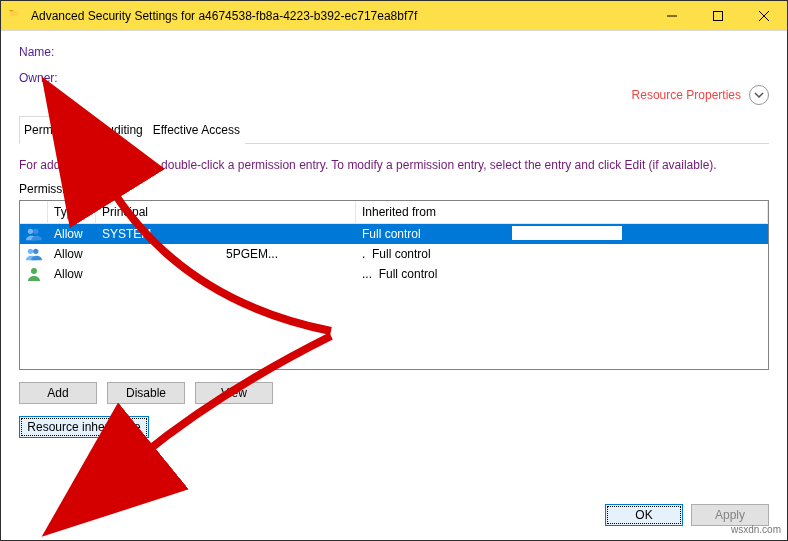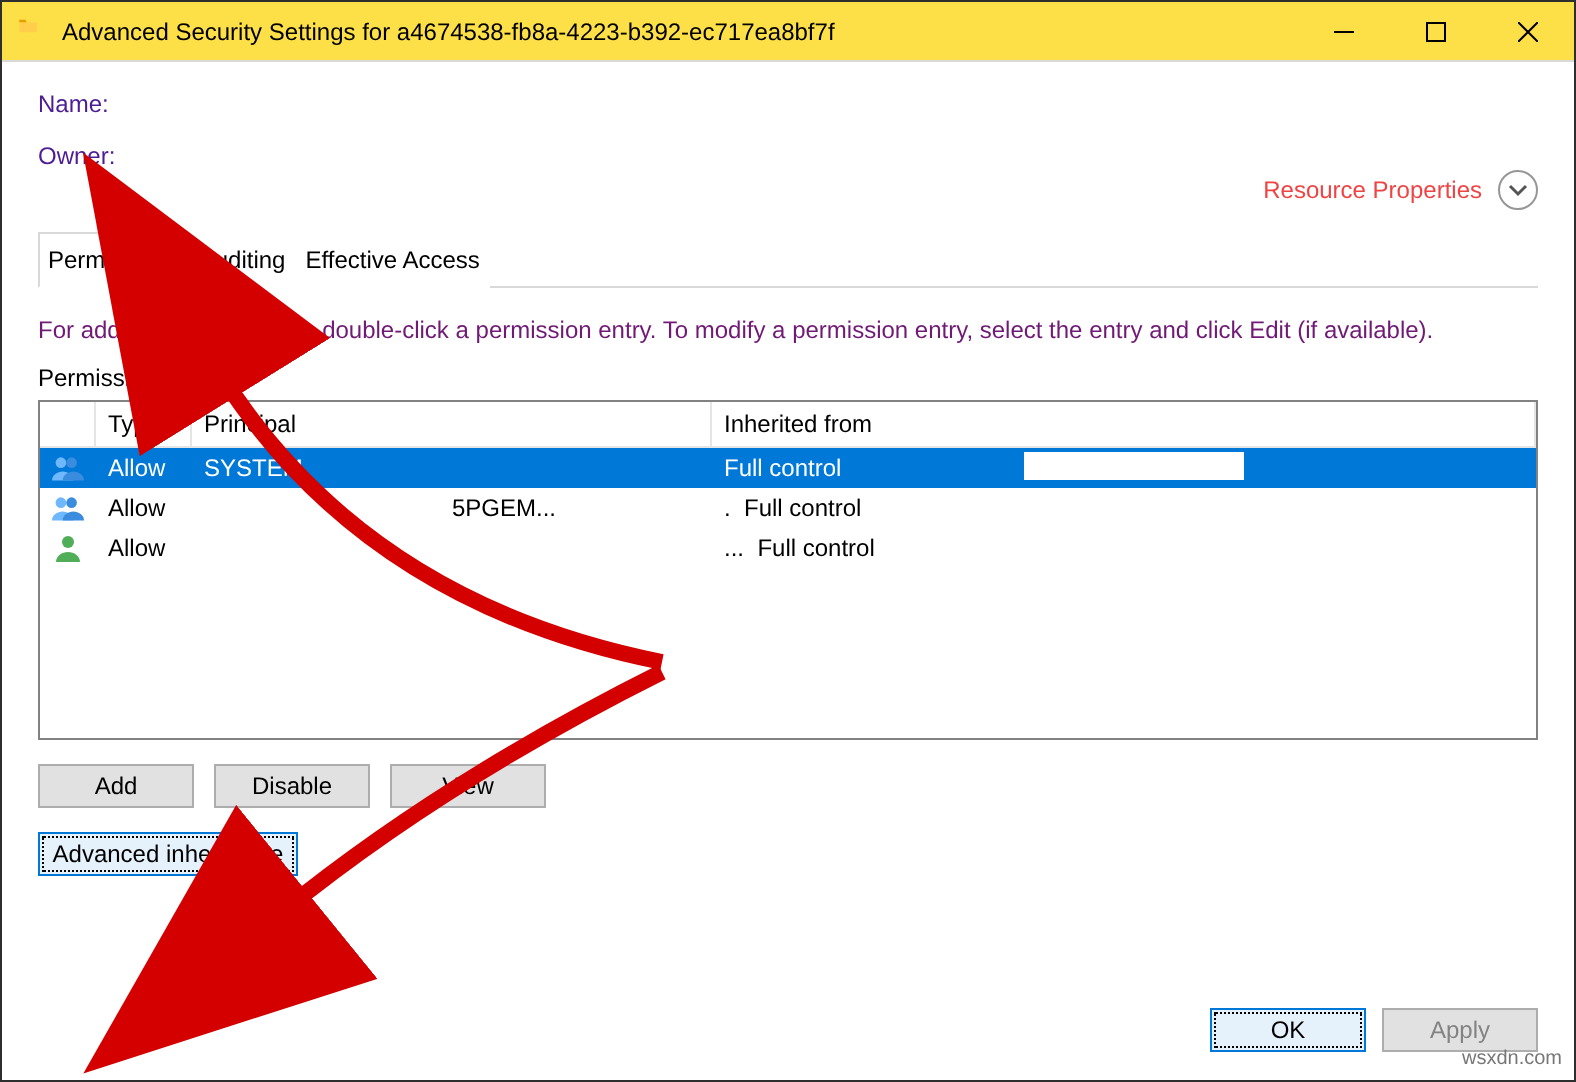--- a/index.html
+++ b/index.html
@@ -152,21 +152,21 @@
       </div>
     </div>
 
     <div class="row-buttons">
       <div class="btn">Add</div>
       <div class="btn">Disable</div>
       <div class="btn">View</div>
     </div>
 
     <div style="margin-top:12px">
-      <div class="btn wide focus">Advanced inheritance</div>
+      <div class="btn wide focus">Resource inheritance</div>
     </div>
 
     <div class="footer">
       <div class="btn focus">OK</div>
       <div class="btn disabled">Apply</div>
     </div>
   </div>
 
   <svg class="arrow" style="left:0;top:0" width="788" height="541">
     <defs>

